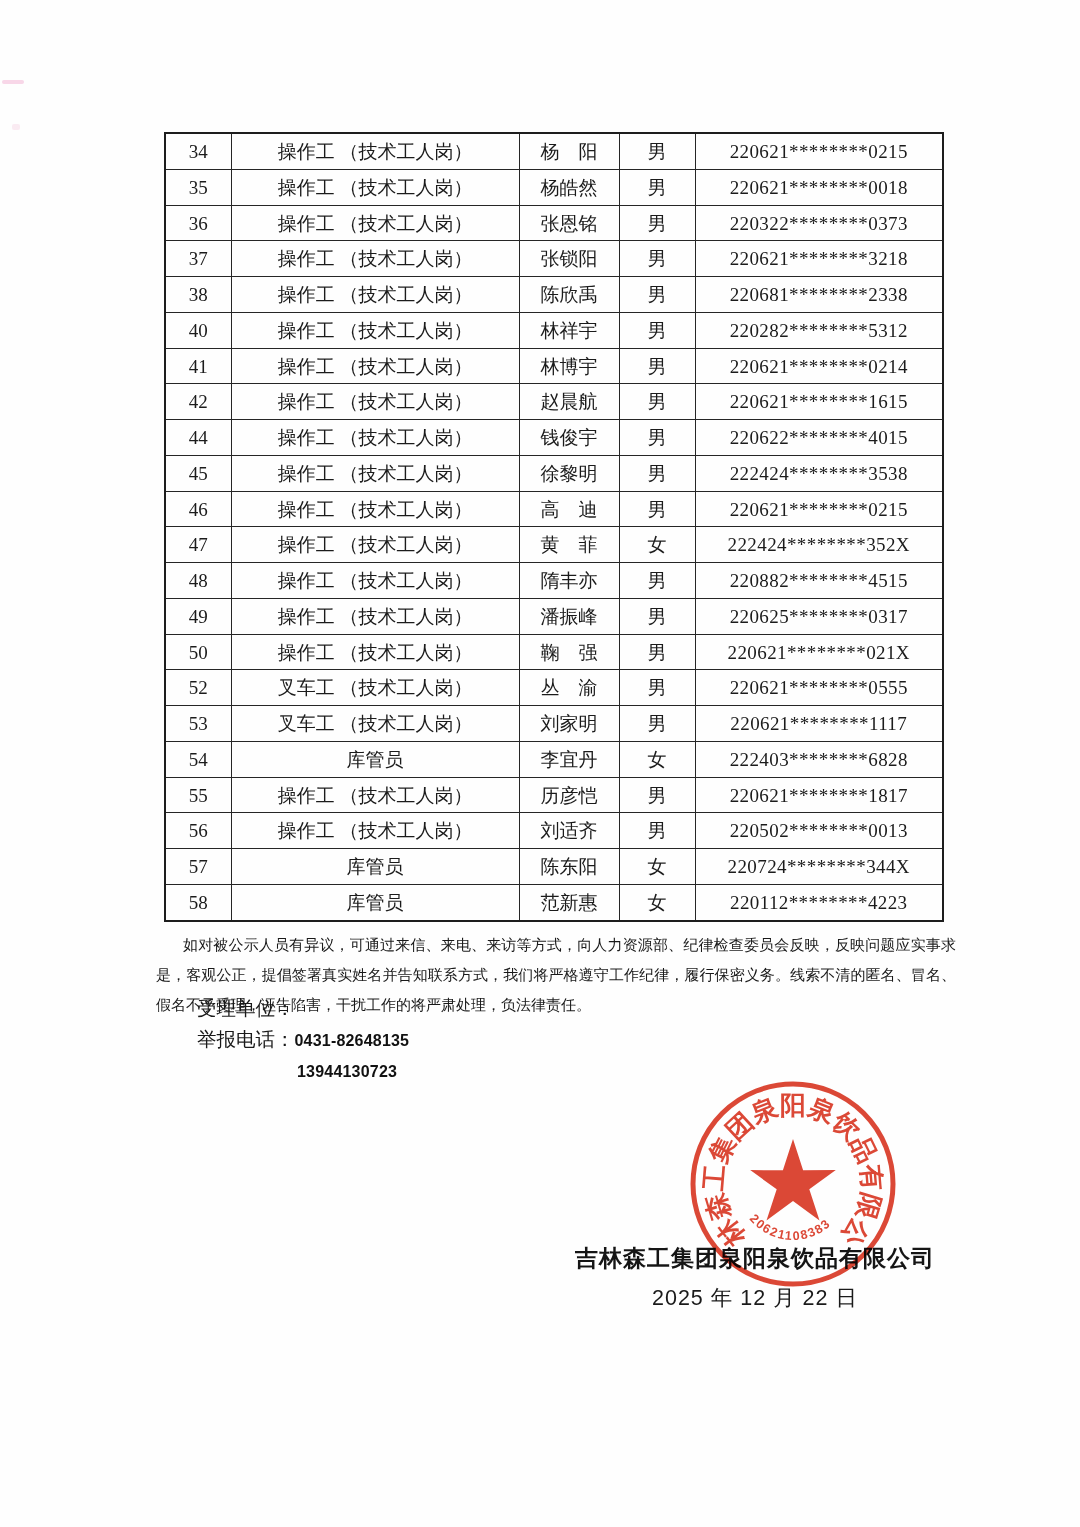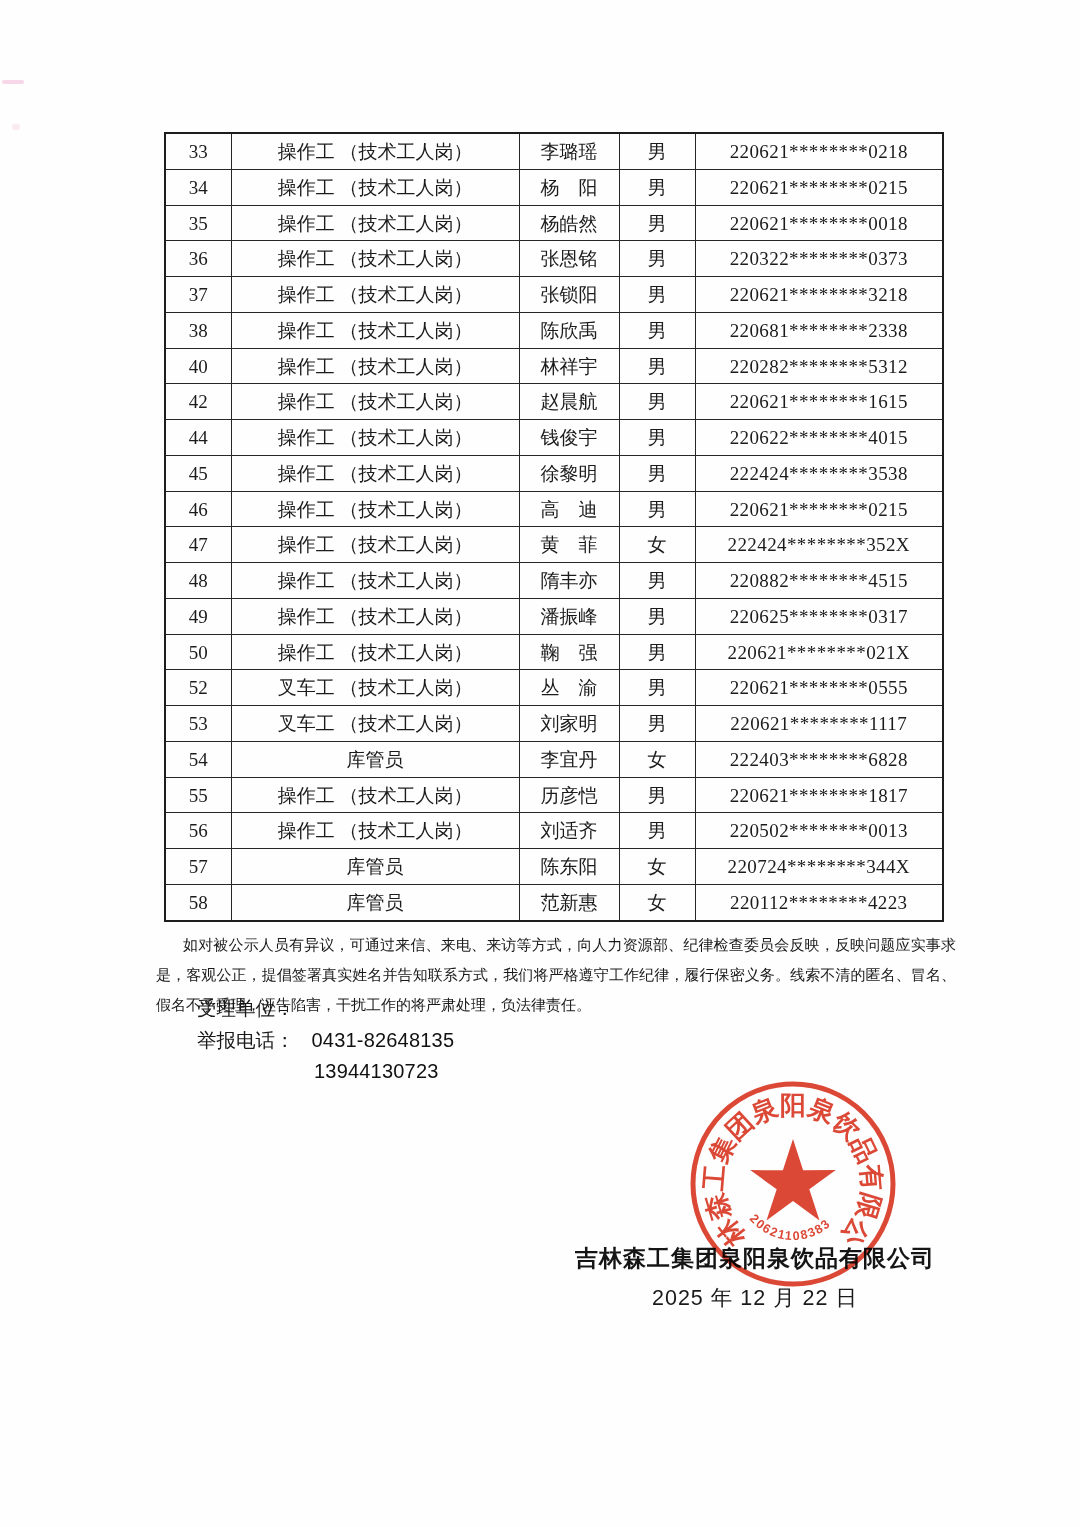--- a/index.html
+++ b/index.html
@@ -46,21 +46,21 @@
     color:#191919;
   }
 
   
   .acceptance{
     position:absolute;left:197px;top:994px;
     font-size:19.5px;line-height:30.5px;color:#191919;
   }
   .phone{
     font-family:"Liberation Sans","DejaVu Sans",sans-serif;
-    font-weight:400;font-size:20px;letter-spacing:.2px;color:#111;margin-left:17px;
+    font-weight:700;font-size:16px;letter-spacing:.2px;color:#111;
   }
   .phone2{padding-left:100px;}
 
   
   .signature{position:absolute;left:540px;top:1243px;width:430px;text-align:center;}
   .sig-company{
     font-size:23px;font-weight:700;letter-spacing:1px;color:#151515;
     font-family:"Liberation Serif","DejaVu Serif",serif;
   }
   .sig-date{
@@ -98,27 +98,20 @@
   <table class="roster">
     <colgroup>
       <col class="w-no">
         <col class="w-position">
         <col class="w-name">
         <col class="w-gender">
         <col class="w-id">
     </colgroup>
     <tbody>
         <tr>
-          <td class="col-no">33</td>
-          <td class="col-position">操作工 （技术工人岗）</td>
-          <td class="col-name">李璐瑶</td>
-          <td class="col-gender">男</td>
-          <td class="col-id">220621********0218</td>
-        </tr>
-        <tr>
           <td class="col-no">34</td>
           <td class="col-position">操作工 （技术工人岗）</td>
           <td class="col-name">杨　阳</td>
           <td class="col-gender">男</td>
           <td class="col-id">220621********0215</td>
         </tr>
         <tr>
           <td class="col-no">35</td>
           <td class="col-position">操作工 （技术工人岗）</td>
           <td class="col-name">杨皓然</td>
@@ -145,20 +138,27 @@
           <td class="col-name">陈欣禹</td>
           <td class="col-gender">男</td>
           <td class="col-id">220681********2338</td>
         </tr>
         <tr>
           <td class="col-no">40</td>
           <td class="col-position">操作工 （技术工人岗）</td>
           <td class="col-name">林祥宇</td>
           <td class="col-gender">男</td>
           <td class="col-id">220282********5312</td>
+        </tr>
+        <tr>
+          <td class="col-no">41</td>
+          <td class="col-position">操作工 （技术工人岗）</td>
+          <td class="col-name">林博宇</td>
+          <td class="col-gender">男</td>
+          <td class="col-id">220621********0214</td>
         </tr>
         <tr>
           <td class="col-no">42</td>
           <td class="col-position">操作工 （技术工人岗）</td>
           <td class="col-name">赵晨航</td>
           <td class="col-gender">男</td>
           <td class="col-id">220621********1615</td>
         </tr>
         <tr>
           <td class="col-no">44</td>

